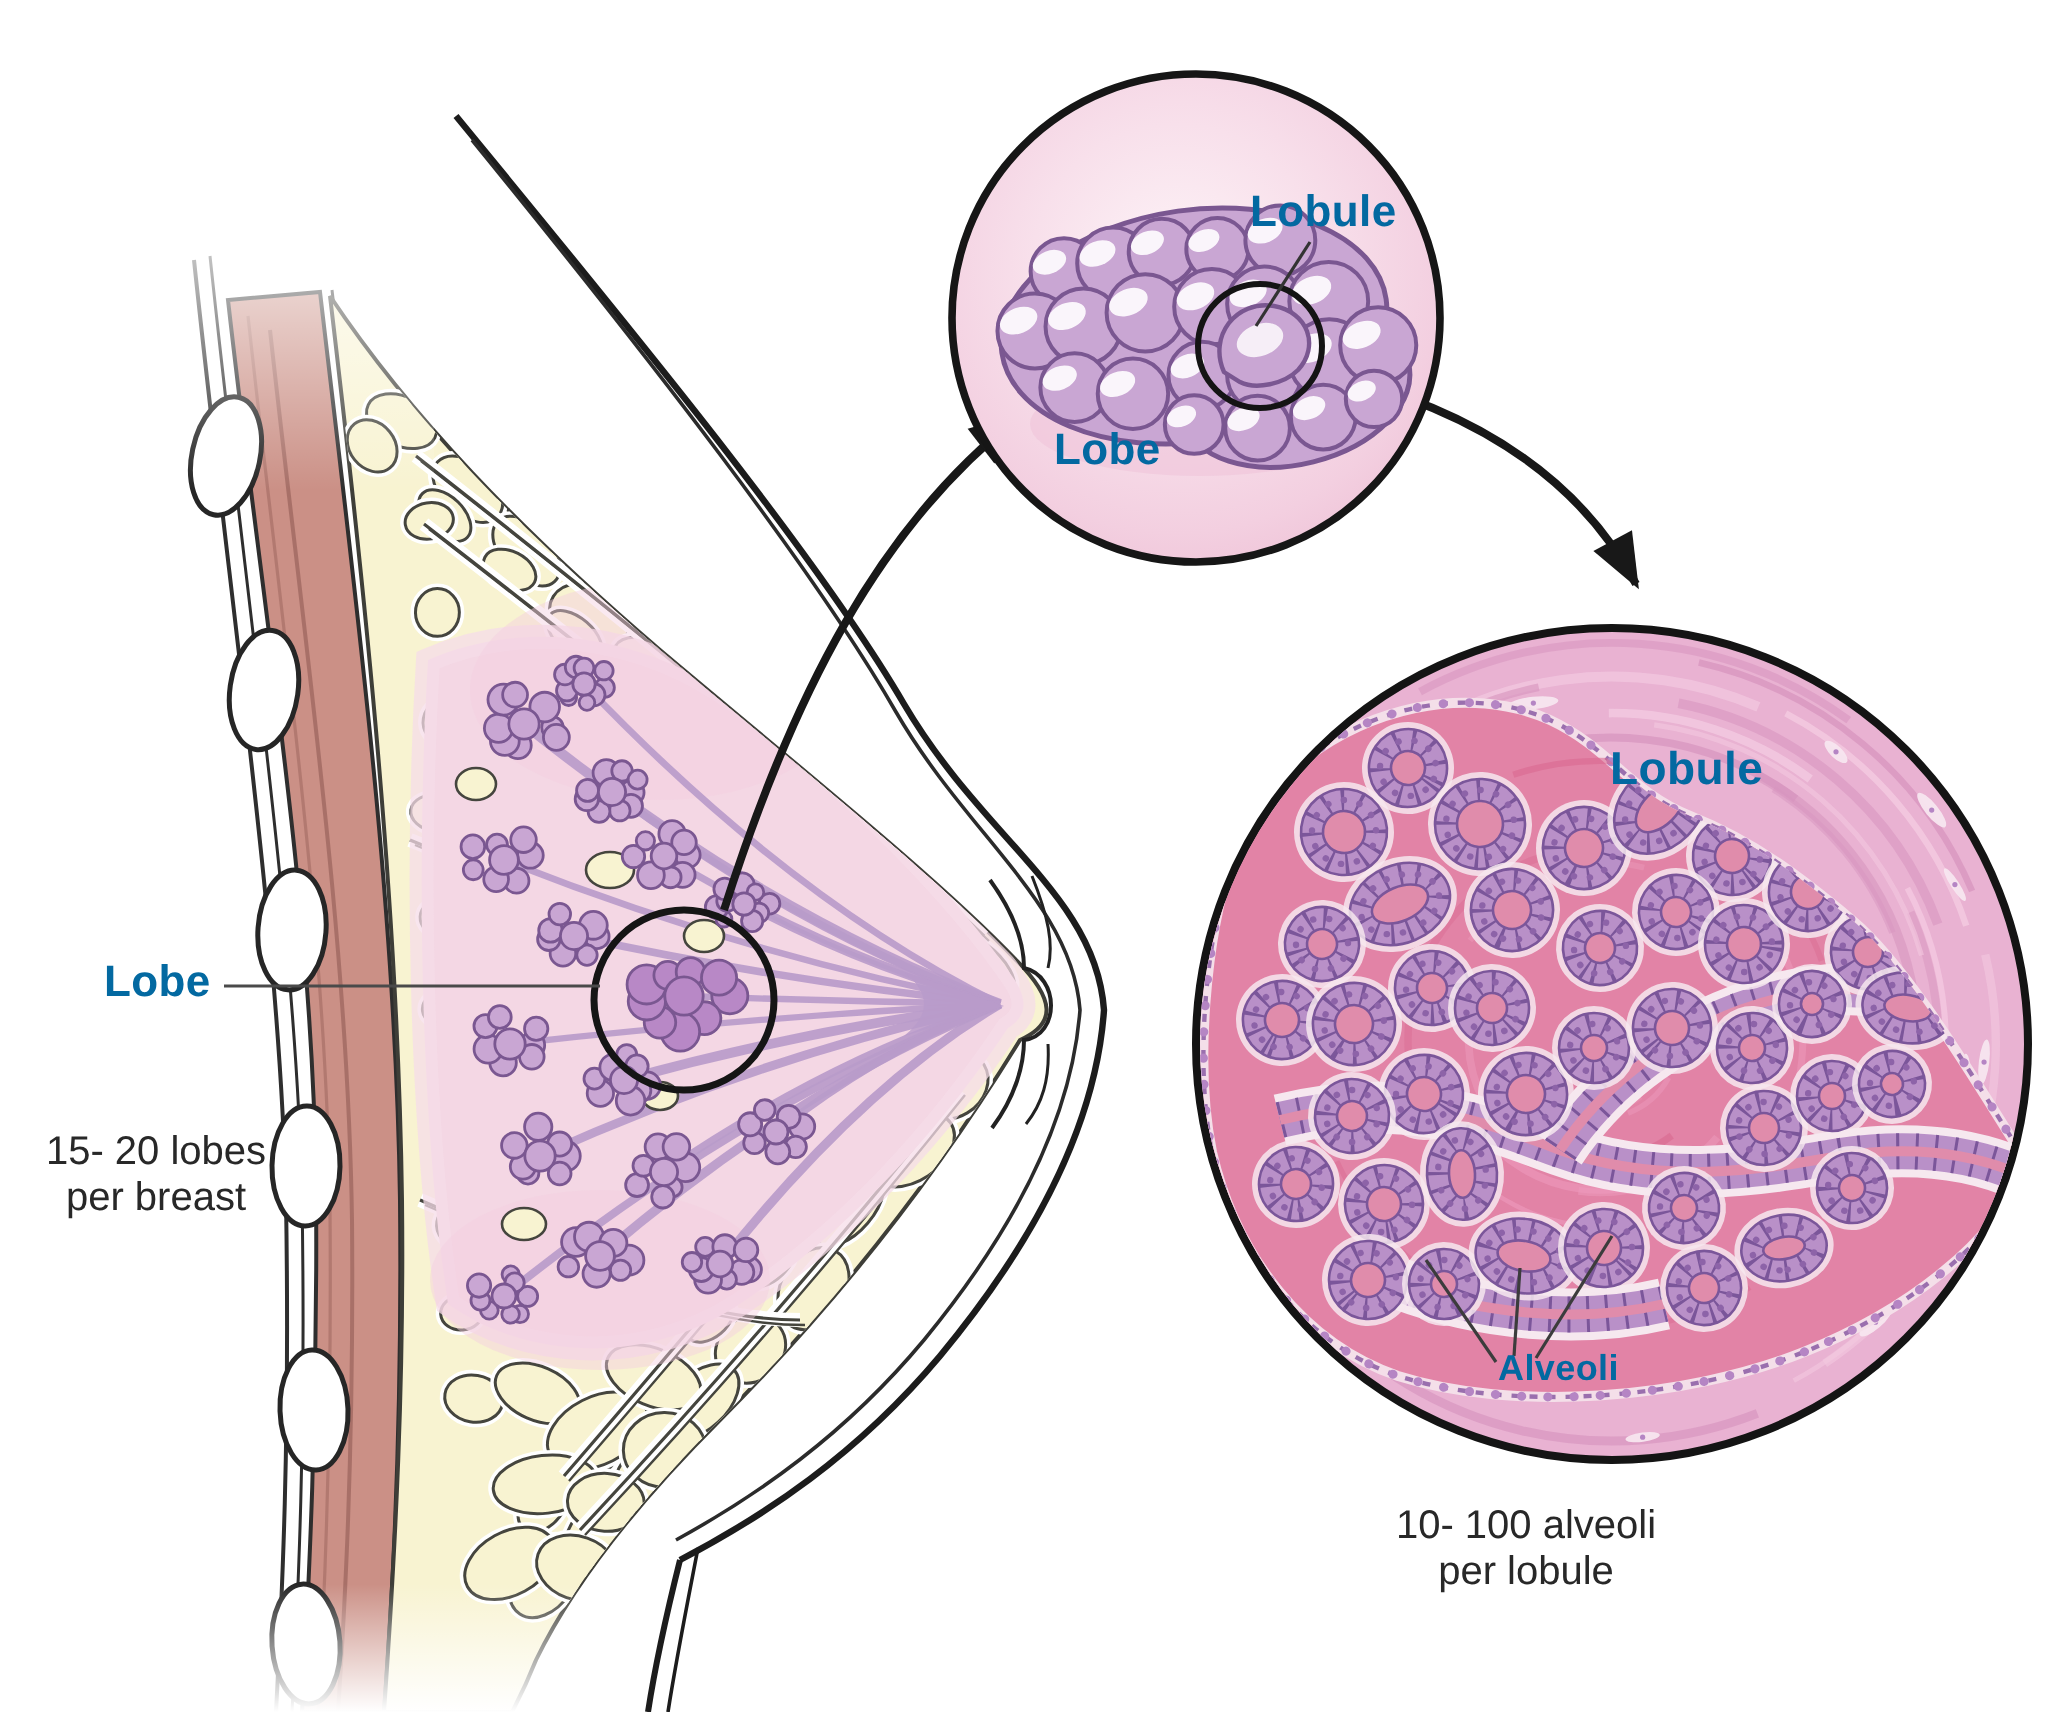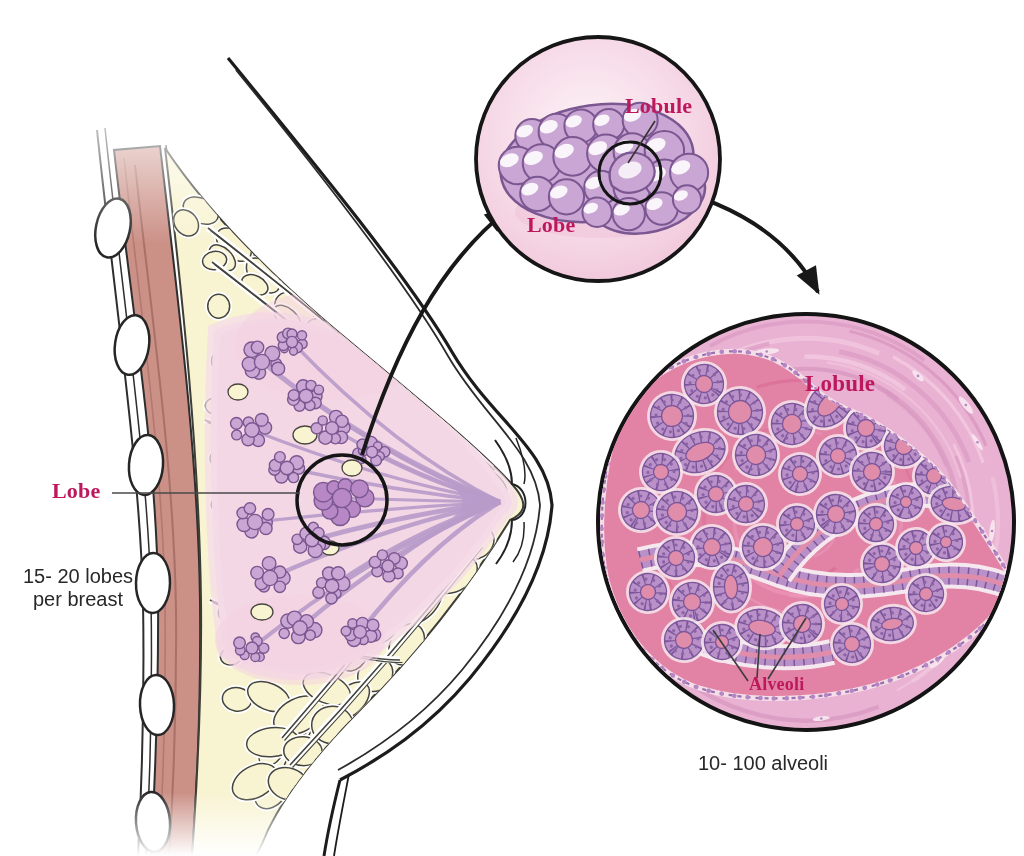--- a/index.html
+++ b/index.html
@@ -1,20 +1,20 @@
 <!DOCTYPE html>
 <html style="--c-outline: #1c1c1c; --c-muscle: #cb9086; --c-rib-fill: #ffffff; --c-fat: #f8f3d1; --c-fat-outline: #45453e; --c-gland: #f4d7e4; --c-duct: #b99bca; --c-lobe-fill: #c9a6d3; --c-lobe-dark: #b888c6; --c-lobe-stroke: #7a5791; --c-inset-circle-edge: #f0c6da; --c-stroma: #e9b2d2; --c-stroma-swirl-light: #f3c9e0; --c-stroma-swirl-dark: #d795bf; --c-lobule-bg: #e283a6; --c-lobule-swirl: #ee9cbe; --c-alveoli-cell: #b990c8; --c-alveoli-cell-edge: #7b569a; --c-alveoli-lumen: #e08cab; --c-text: #232323;"><head>
 <meta charset="utf-8">
 <style>
   html,body{margin:0;padding:0;background:#fff;}
   .stage{position:relative;width:1024px;height:856px;background:#fff;overflow:hidden;
          font-family:"Liberation Sans",sans-serif;}
   svg{position:absolute;left:0;top:0;}
-  .lbl{position:absolute;font-weight:bold;font-size:22px;color:#be185d;letter-spacing:.2px;
-       font-family:Liberation Serif, serif;white-space:nowrap;}
+  .lbl{position:absolute;font-weight:bold;font-size:22px;color:#0369a1;letter-spacing:.2px;
+       font-family:Liberation Sans, sans-serif;white-space:nowrap;}
   .cap{position:absolute;font-size:20px;color:#282828;text-align:center;line-height:23px;
        font-family:"Liberation Sans",sans-serif;}
 </style>
 </head>
 <body>
 
 <div class="stage">
 
 <svg id="scene" width="1024" height="856" viewBox="0 0 1024 856">
   <defs>
@@ -807,15 +807,16 @@
 
 <div class="lbl" style="left:625px;top:93px;">Lobule</div>
 <div class="lbl" style="left:527px;top:212px;">Lobe</div>
 <div class="cap" style="left:700px;top:79px;width:158px;">
 </div>
 
 <div class="lbl" style="left:805px;top:371px;font-size:23px;">Lobule</div>
 <div class="lbl" style="left:749px;top:674px;font-size:18px;">Alveoli</div>
 <div class="cap" style="left:680px;top:752px;width:166px;">
   <div>10- 100 alveoli</div>
+  <div>per lobule</div>
 </div>
 
 </div>
 
 </body></html>

